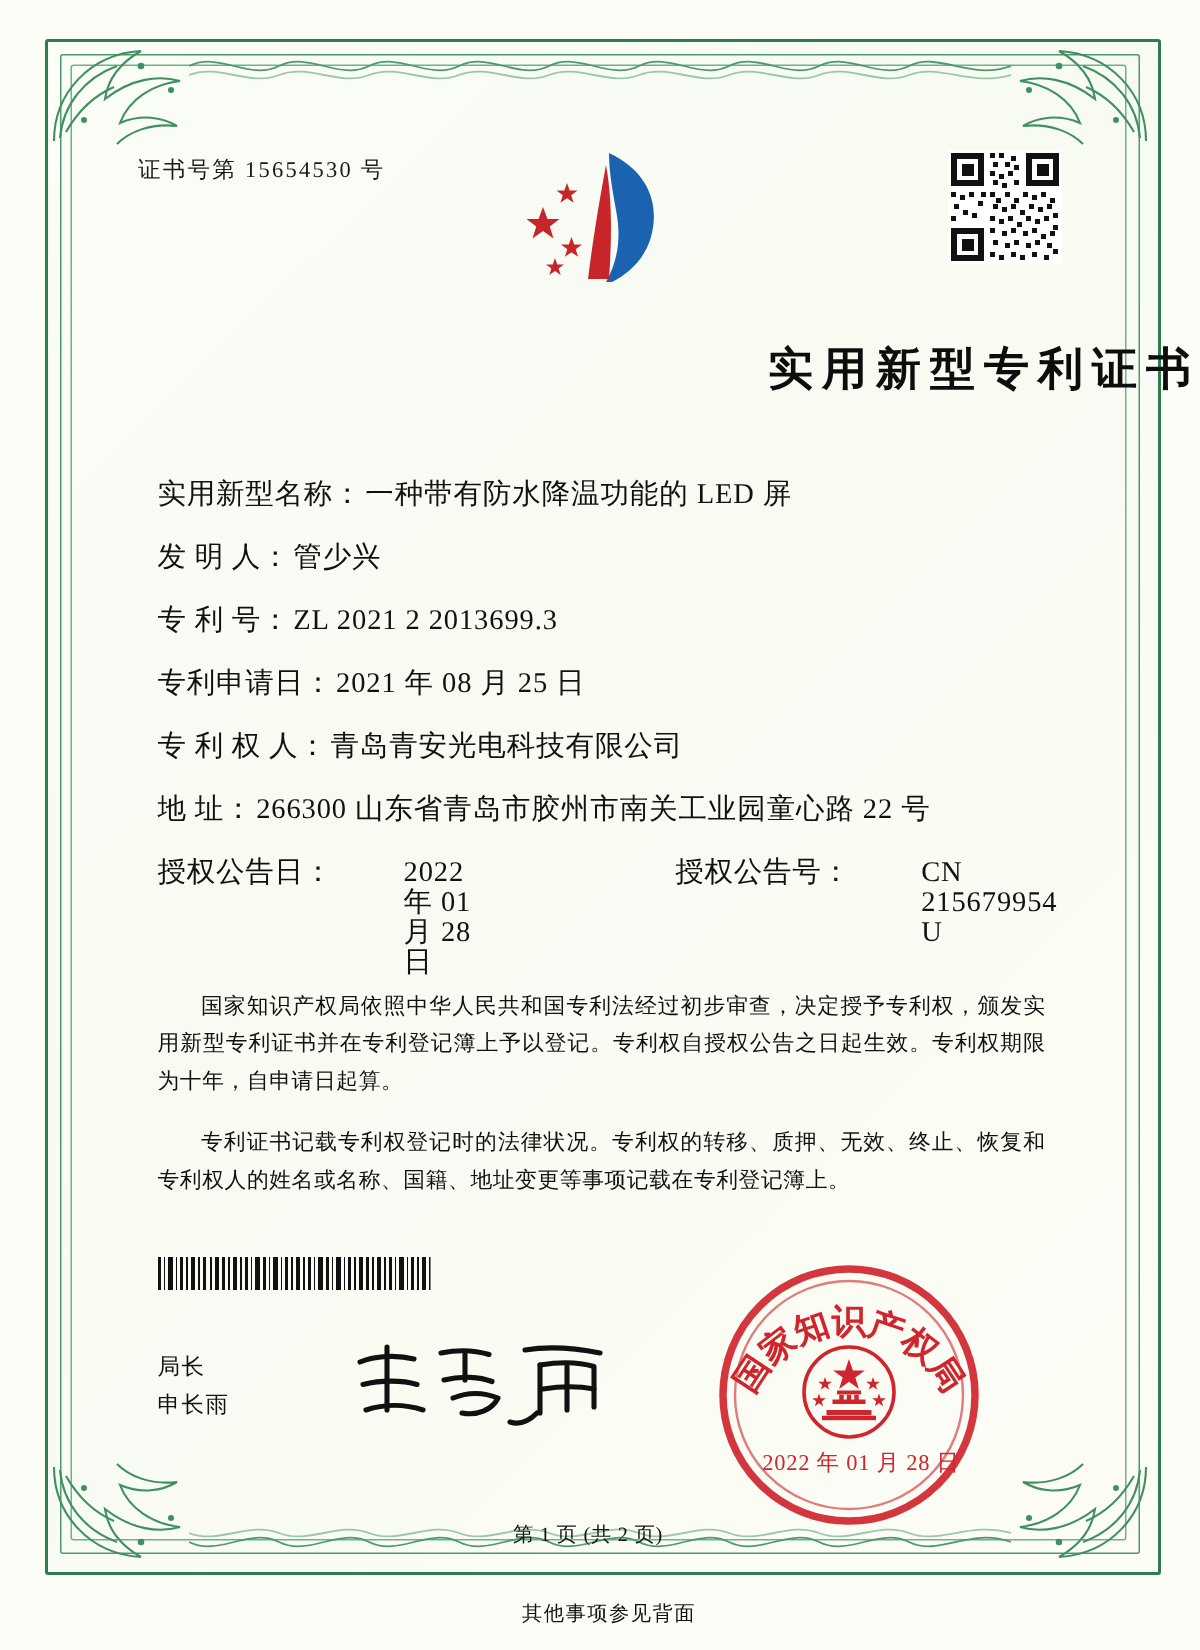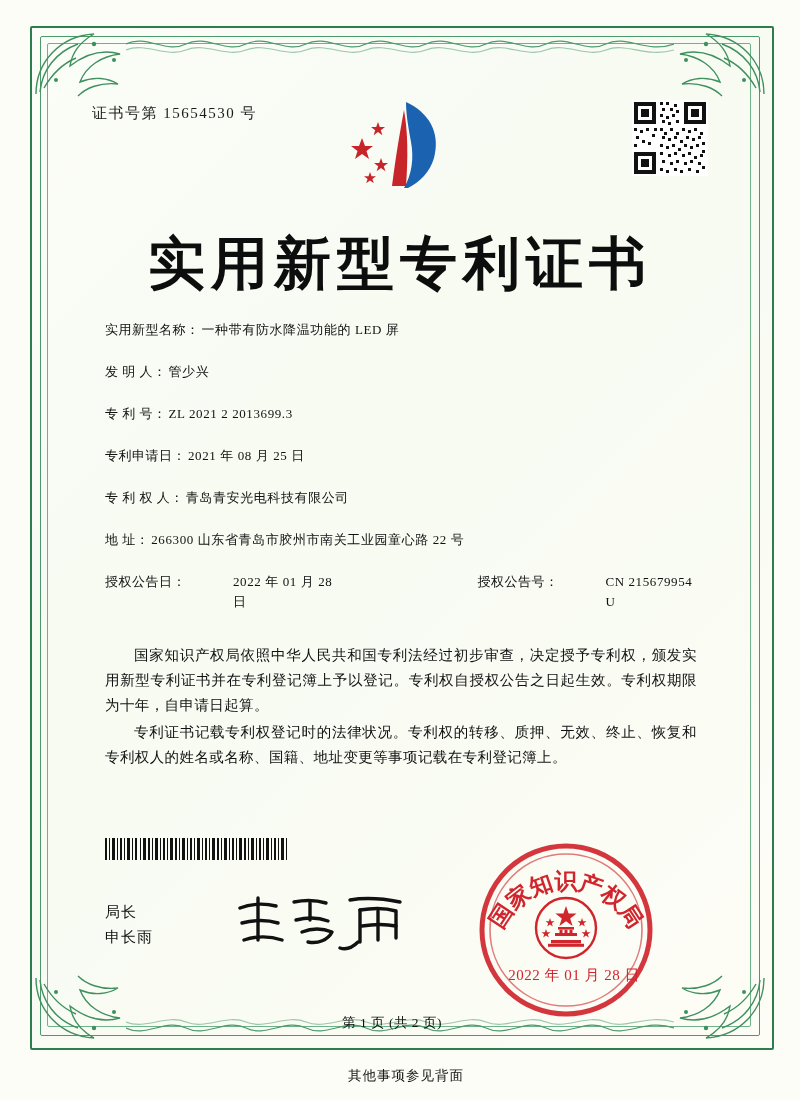--- a/index.html
+++ b/index.html
@@ -102,40 +102,40 @@
     width: 76px;
     height: 76px;
   }
 
   
   .title {
     position: absolute;
     left: 0;
     right: 0;
     top: 226px;
-    text-align: center;
+    text-align: right;
     font-family: "DejaVu Serif", serif;
     font-weight: bold;
-    font-size: 57px;
+    font-size: 30px;
     letter-spacing: 6px;
     color: #0d0d0d;
   }
 
   
   .fields {
     position: absolute;
     left: 105px;
     top: 320px;
     width: 600px;
   }
   .field-row {
     display: flex;
     align-items: baseline;
     margin-bottom: 22px;
-    font-size: 13px;
+    font-size: 19px;
     color: #111;
     line-height: 20px;
   }
   .field-label {
     white-space: nowrap;
     font-family: "Liberation Serif", serif;
     letter-spacing: 0.5px;
   }
   .field-value {
     font-family: "Liberation Serif", serif;
@@ -159,21 +159,21 @@
     left: 105px;
     top: 643px;
     width: 592px;
     font-size: 14.5px;
     line-height: 25px;
     color: #111;
     text-align: justify;
   }
   .para {
     text-indent: 2em;
-    margin: 0 0 2px 0;
+    margin: 16px 0 2px 0;
     letter-spacing: 0.4px;
   }
 
   
   .barcode {
     position: absolute;
     left: 105px;
     top: 838px;
     width: 182px;
     height: 22px;

